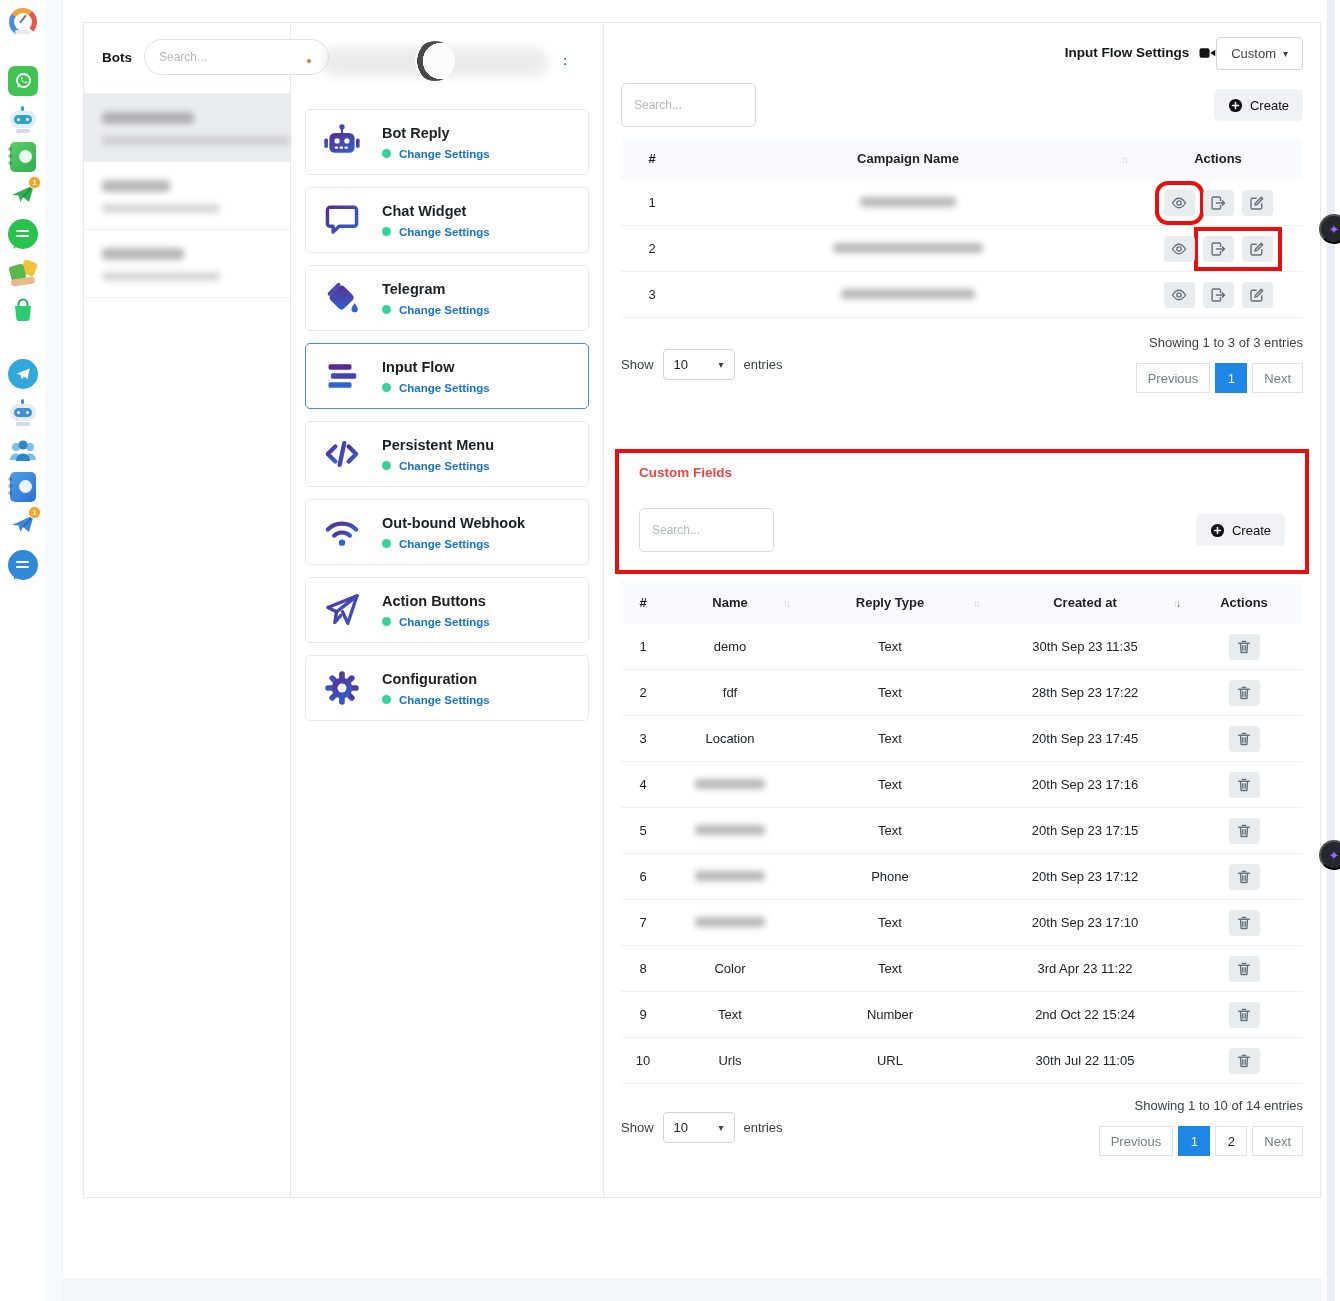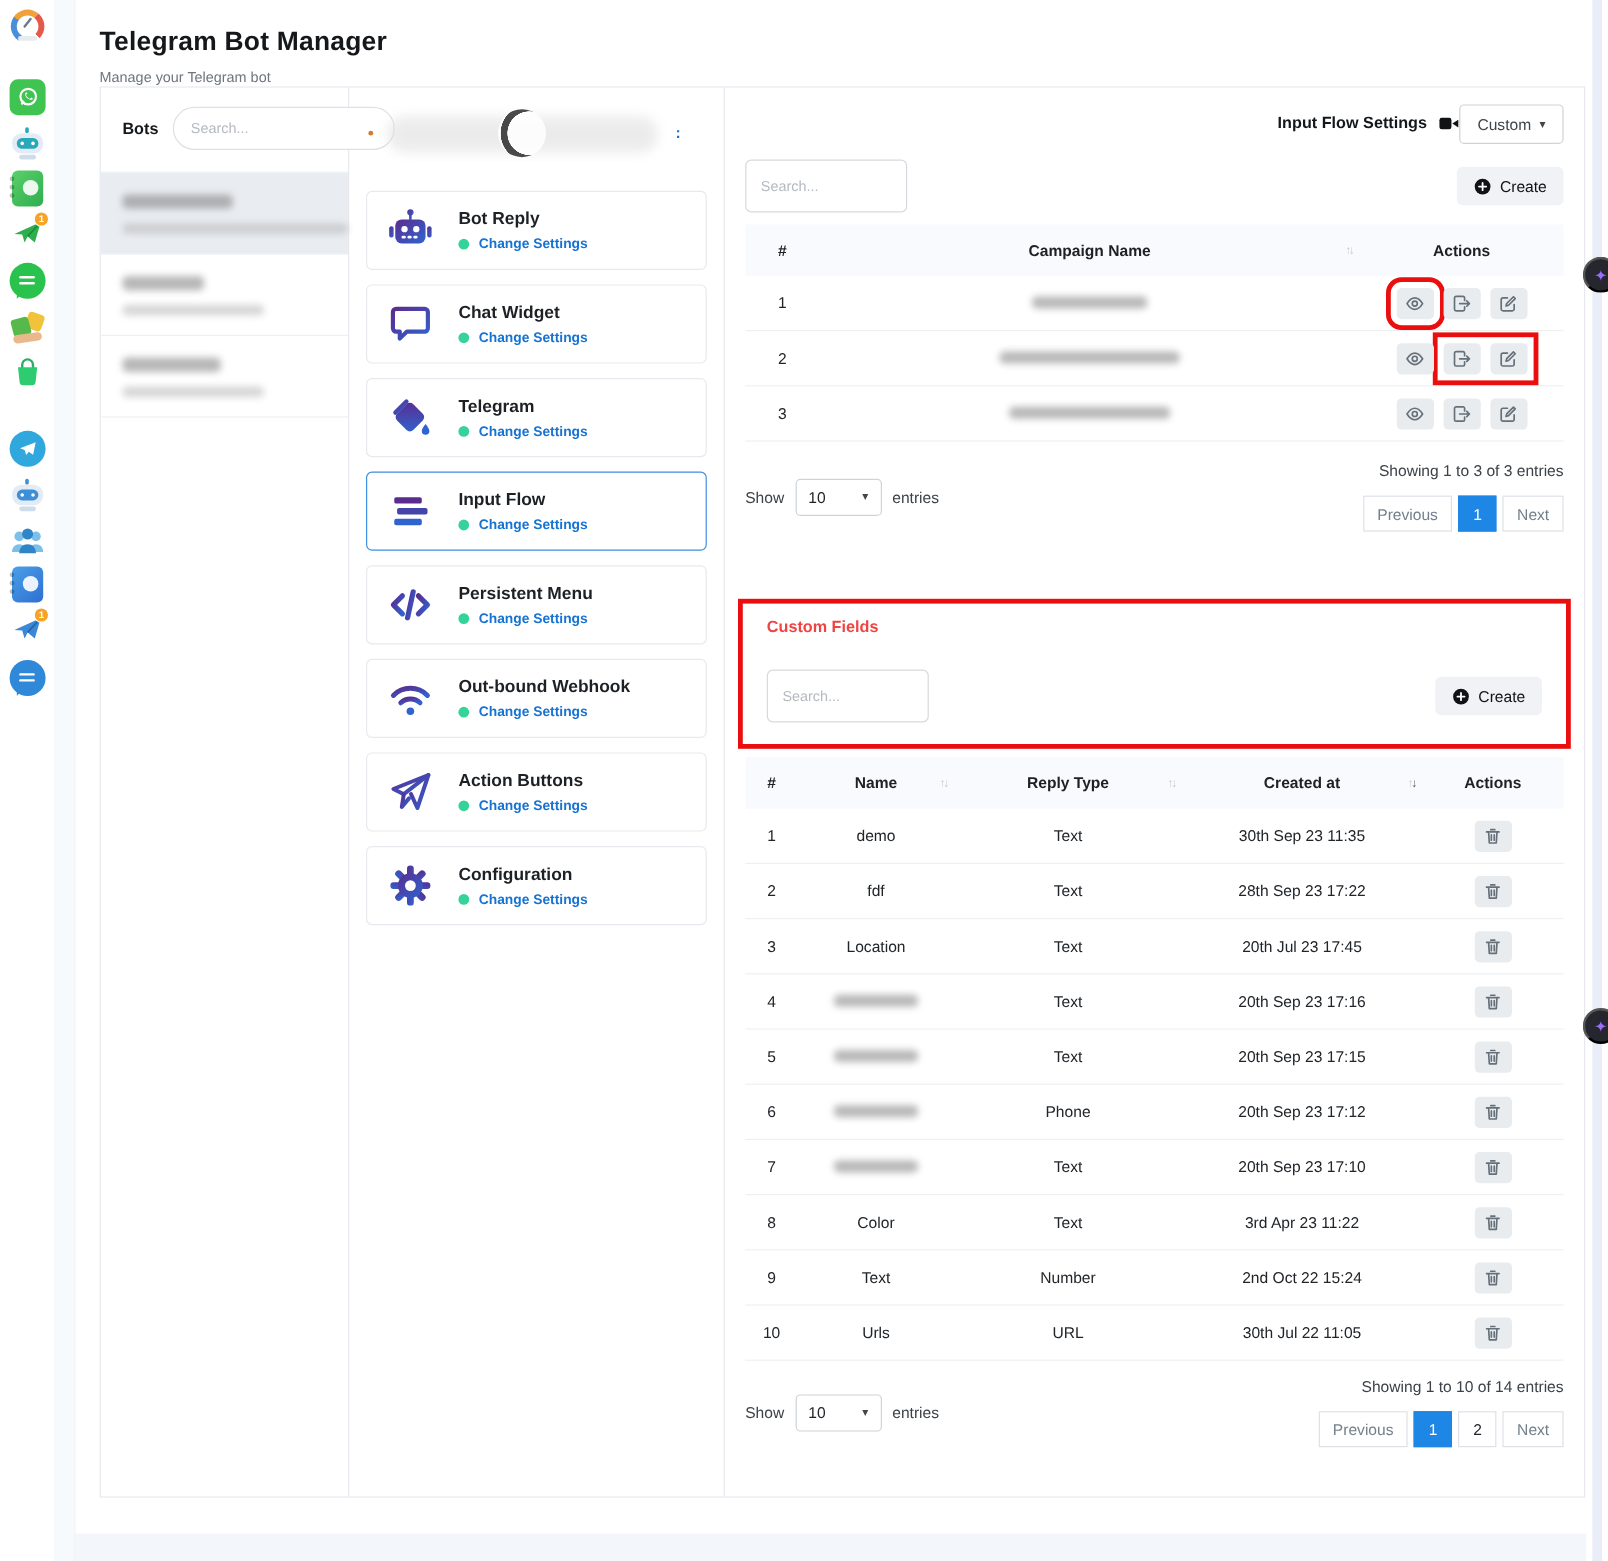--- a/index.html
+++ b/index.html
@@ -54,21 +54,21 @@
   
   .main { position:absolute; left:63px; top:0; width:1259px; height:1278px; background:#fff; }
   .page-bottom { position:absolute; left:63px; bottom:0; width:1277px; height:23px; background:#f3f6fb; }
   .right-rail { position:absolute; right:0; top:0; width:18px; height:100%; background:#fff; }
   .right-scroll { position:absolute; right:5px; top:0; height:100%; width:8px; background:#e9edf8; }
 
   .hdr { padding:22px 0 0 20px; }
   .hdr h1 { font-size:22px; font-weight:bold; color:#15181b; letter-spacing:.2px; }
   .hdr .sub { margin-top:9px; font-size:12px; color:#6e757c; }
 
-  .card3 { margin:1px 0 0 20px; width:1238px; height:1176px; border:1px solid #e7e9ee; display:grid; grid-template-columns:207px 313px 1fr; background:#fff; }
+  .card3 { margin:22px 0 0 20px; width:1238px; height:1176px; border:1px solid #e7e9ee; display:grid; grid-template-columns:207px 313px 1fr; background:#fff; }
   .panel { border-right:1px solid #e7e9ee; min-width:0; }
   .panel:last-child { border-right:none; }
 
   
   .blur { display:inline-block; background:#9e9e9e; border-radius:4px; filter:blur(3px); opacity:.55; }
   .blur.t { height:12px; background:#7d7d7d; }
   .blur.s { height:9px; background:#b5b5b5; }
 
   
   .bots-head { display:flex; align-items:center; gap:12px; padding:16px 12px 18px 18px; border-bottom:1px solid #eef0f3; }
@@ -242,24 +242,20 @@
       <span class="badge">1</span>
     </div>
     <div class="rail-ic" style="margin-top:9px">
         <div class="circ chatlines chat-blue-bg"></div>
       </div>
   </div>
 </aside>
 <div class="gap-strip"></div>
 
 <div class="main">
-  <header class="hdr">
-    <h1>Telegram Bot Manager</h1>
-    <div class="sub">Manage your Telegram bot</div>
-  </header>
 
   <div class="card3">
 
     <section class="panel">
       <div class="bots-head">
         <span class="lbl">Bots</span>
         <input class="pill-search" placeholder="Search..." style="">
       </div>
       <div class="bot-item active">
         <span class="blur t" style="width:92px"></span>
@@ -620,21 +616,21 @@
                     <path d="M6.8 6.8v4.4M9.2 6.8v4.4"></path>
                   </svg>
                 </button>
               </div>
             </div>
 
             <div class="trow">
               <div class="cell">3</div>
               <div class="cell">Location</div>
               <div class="cell">Text</div>
-              <div class="cell">20th Jul 23 17:45</div>
+              <div class="cell">20th Sep 23 17:45</div>
               <div class="cell actions-cell">
                 <button class="icon-btn">
                   <svg width="16" height="16" viewBox="0 0 16 16">
                     <path d="M2.8 4.3h10.4M6.3 2.4h3.4M4.5 4.3l.6 9.2h5.8l.6-9.2"></path>
                     <path d="M6.8 6.8v4.4M9.2 6.8v4.4"></path>
                   </svg>
                 </button>
               </div>
             </div>
 

